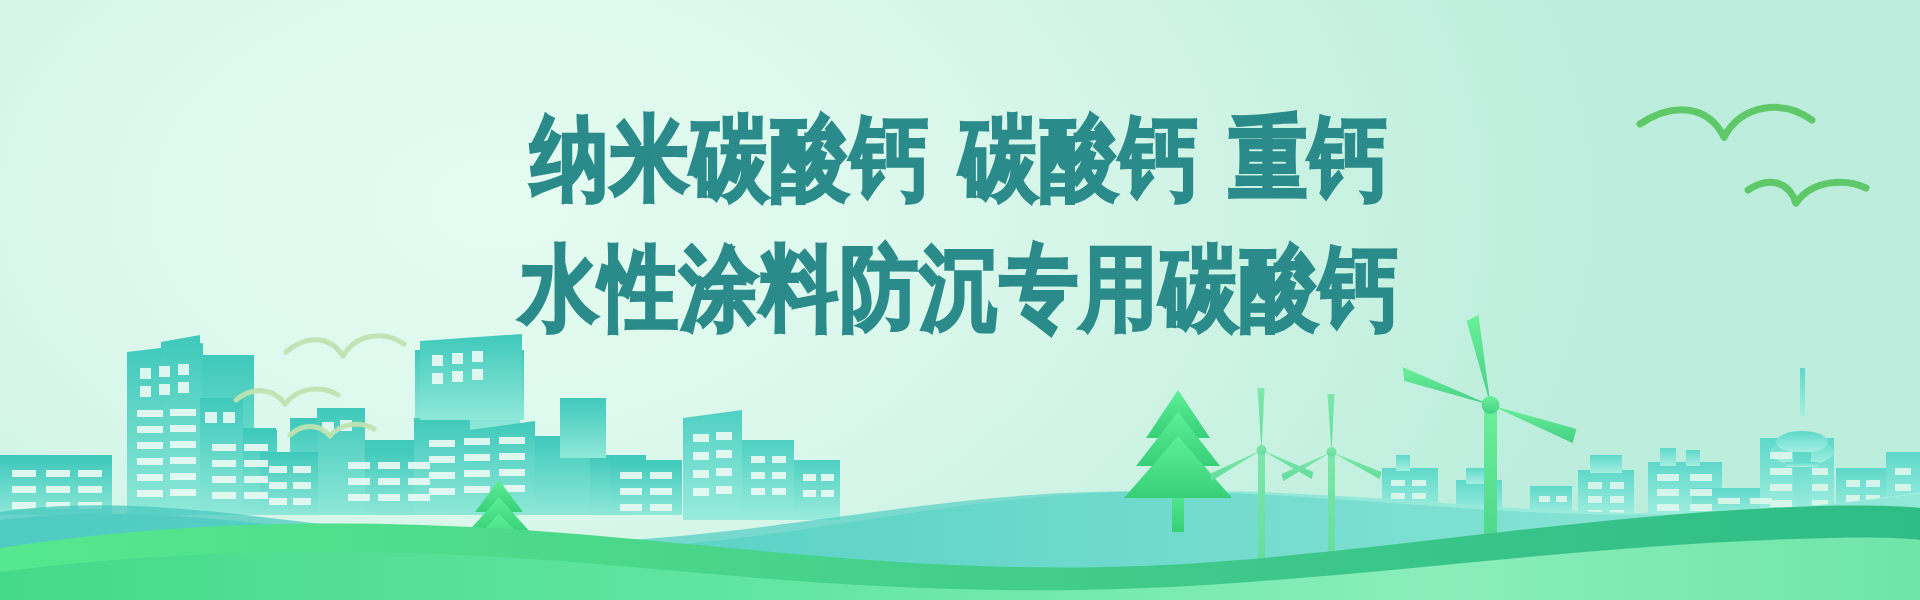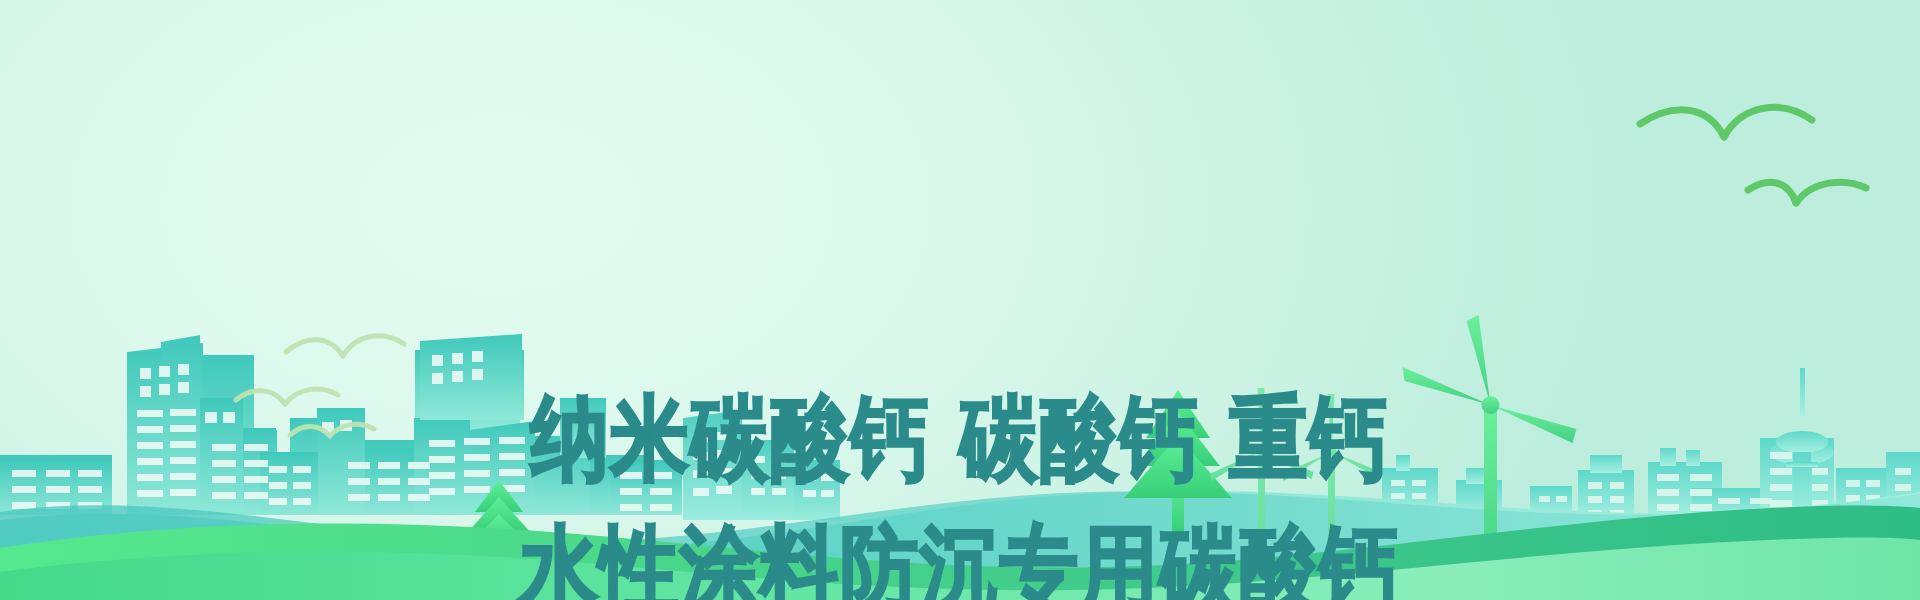--- a/index.html
+++ b/index.html
@@ -14,21 +14,21 @@
       radial-gradient(ellipse 1100px 700px at 26% 34%, #e4fbf0 0%, #dcf8ec 38%, #cdf3e4 68%, #bdeedd 100%),
       linear-gradient(110deg,#ddf8ec 0%,#c8f2e2 55%,#b4ecd9 100%);
   }
   
   #scene{position:absolute;left:0;top:0;width:1920px;height:600px;display:block;}
 
   
   .headline{
     position:absolute;left:0;top:0;width:1920px;height:600px;
     display:flex;flex-direction:column;align-items:center;
-    justify-content:flex-end;
+    justify-content:flex-start;
     pointer-events:none;
   }
   .title-line{
     color:#2b8b8b;
     font-weight:bold;
     letter-spacing:2px;
     white-space:nowrap;
     line-height:1;
     text-align:center;
     font-family:"DejaVu Sans","Liberation Sans",sans-serif;

